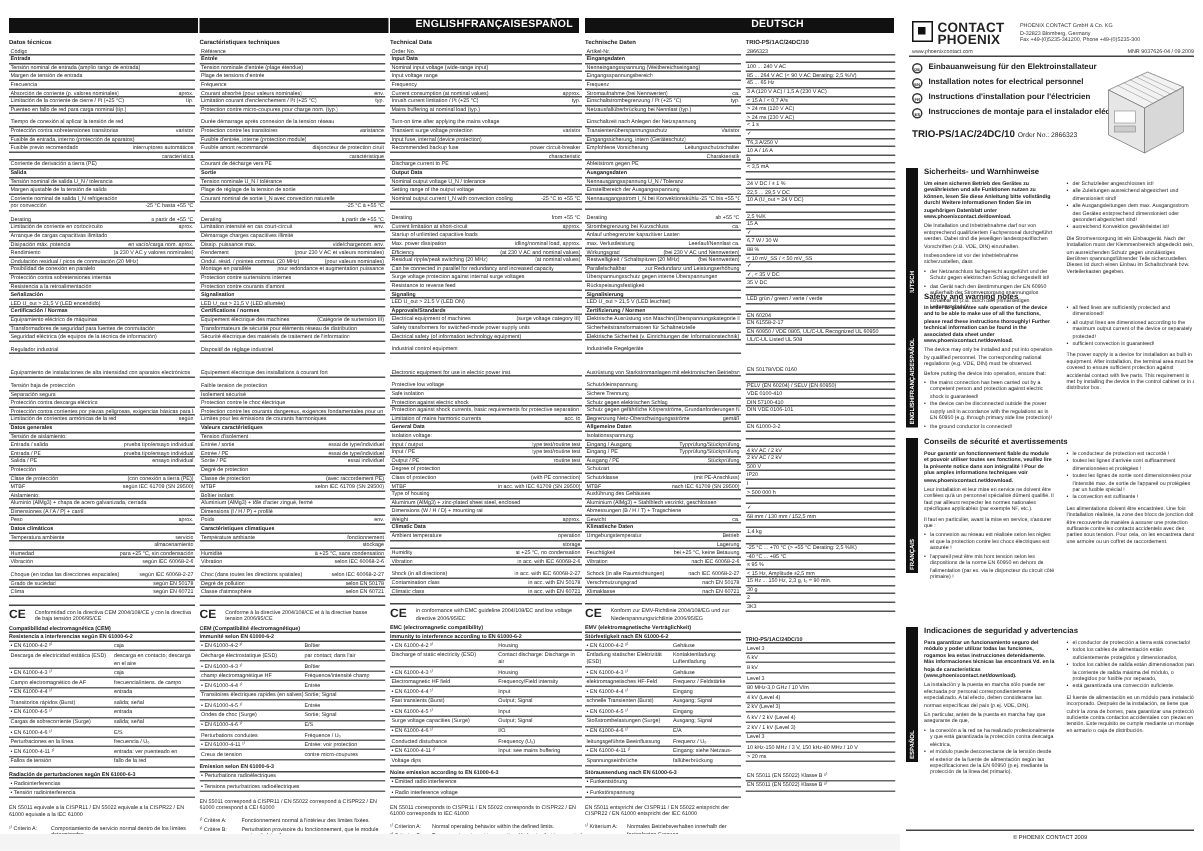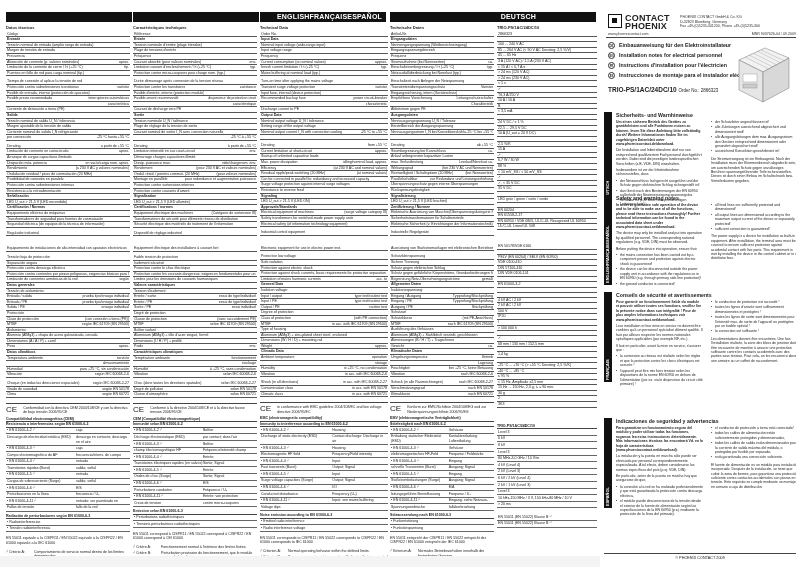--- a/index.html
+++ b/index.html
@@ -7,21 +7,21 @@
 .page{position:absolute;left:0;top:0;width:802px;height:567px}
 .topbar{position:absolute;top:12px;height:10px;background:#111}
 .topbar span{color:#fff;font-weight:bold;font-size:7px;line-height:10px;position:absolute;right:4px;letter-spacing:.2px}
 .col{position:absolute;top:26px;font-size:3.6px;line-height:4.6px}
 .col .title{font-weight:bold;font-size:4px;margin-bottom:1px}
 .row{display:flex;justify-content:space-between;border-bottom:0.5px solid #555;min-height:5px;padding:0 1px}
 .row.bold{font-weight:bold}
 .row.gap{margin-top:3px}
 .row span{white-space:nowrap;overflow:hidden}
 .ce{margin-top:5px;border-top:0.5px solid #444;padding-top:2px}
-.ce .mark{font-weight:normal;font-size:8px;float:left;margin-right:6px;line-height:8px}
+.ce .mark{font-weight:bold;font-size:8px;float:left;margin-right:6px;line-height:8px}
 .ce .txt{font-size:3.6px;line-height:4.4px}
 .emc-h{clear:both;font-weight:bold;padding-top:2px;border-bottom:0.5px solid #444}
 .emc{display:flex;border-bottom:0.5px solid #666;padding:0.5px 1px}
 .emc .a{flex:1.3}
 .emc .b{flex:1}
 .fn{margin-top:4px}
 .fn .f{display:flex;margin-bottom:1px}
 .fn .f .k{width:28px;flex:none}
 .valcol .row{justify-content:flex-start}
 .logo{position:absolute;left:608px;top:14px;width:72px;height:22px}

